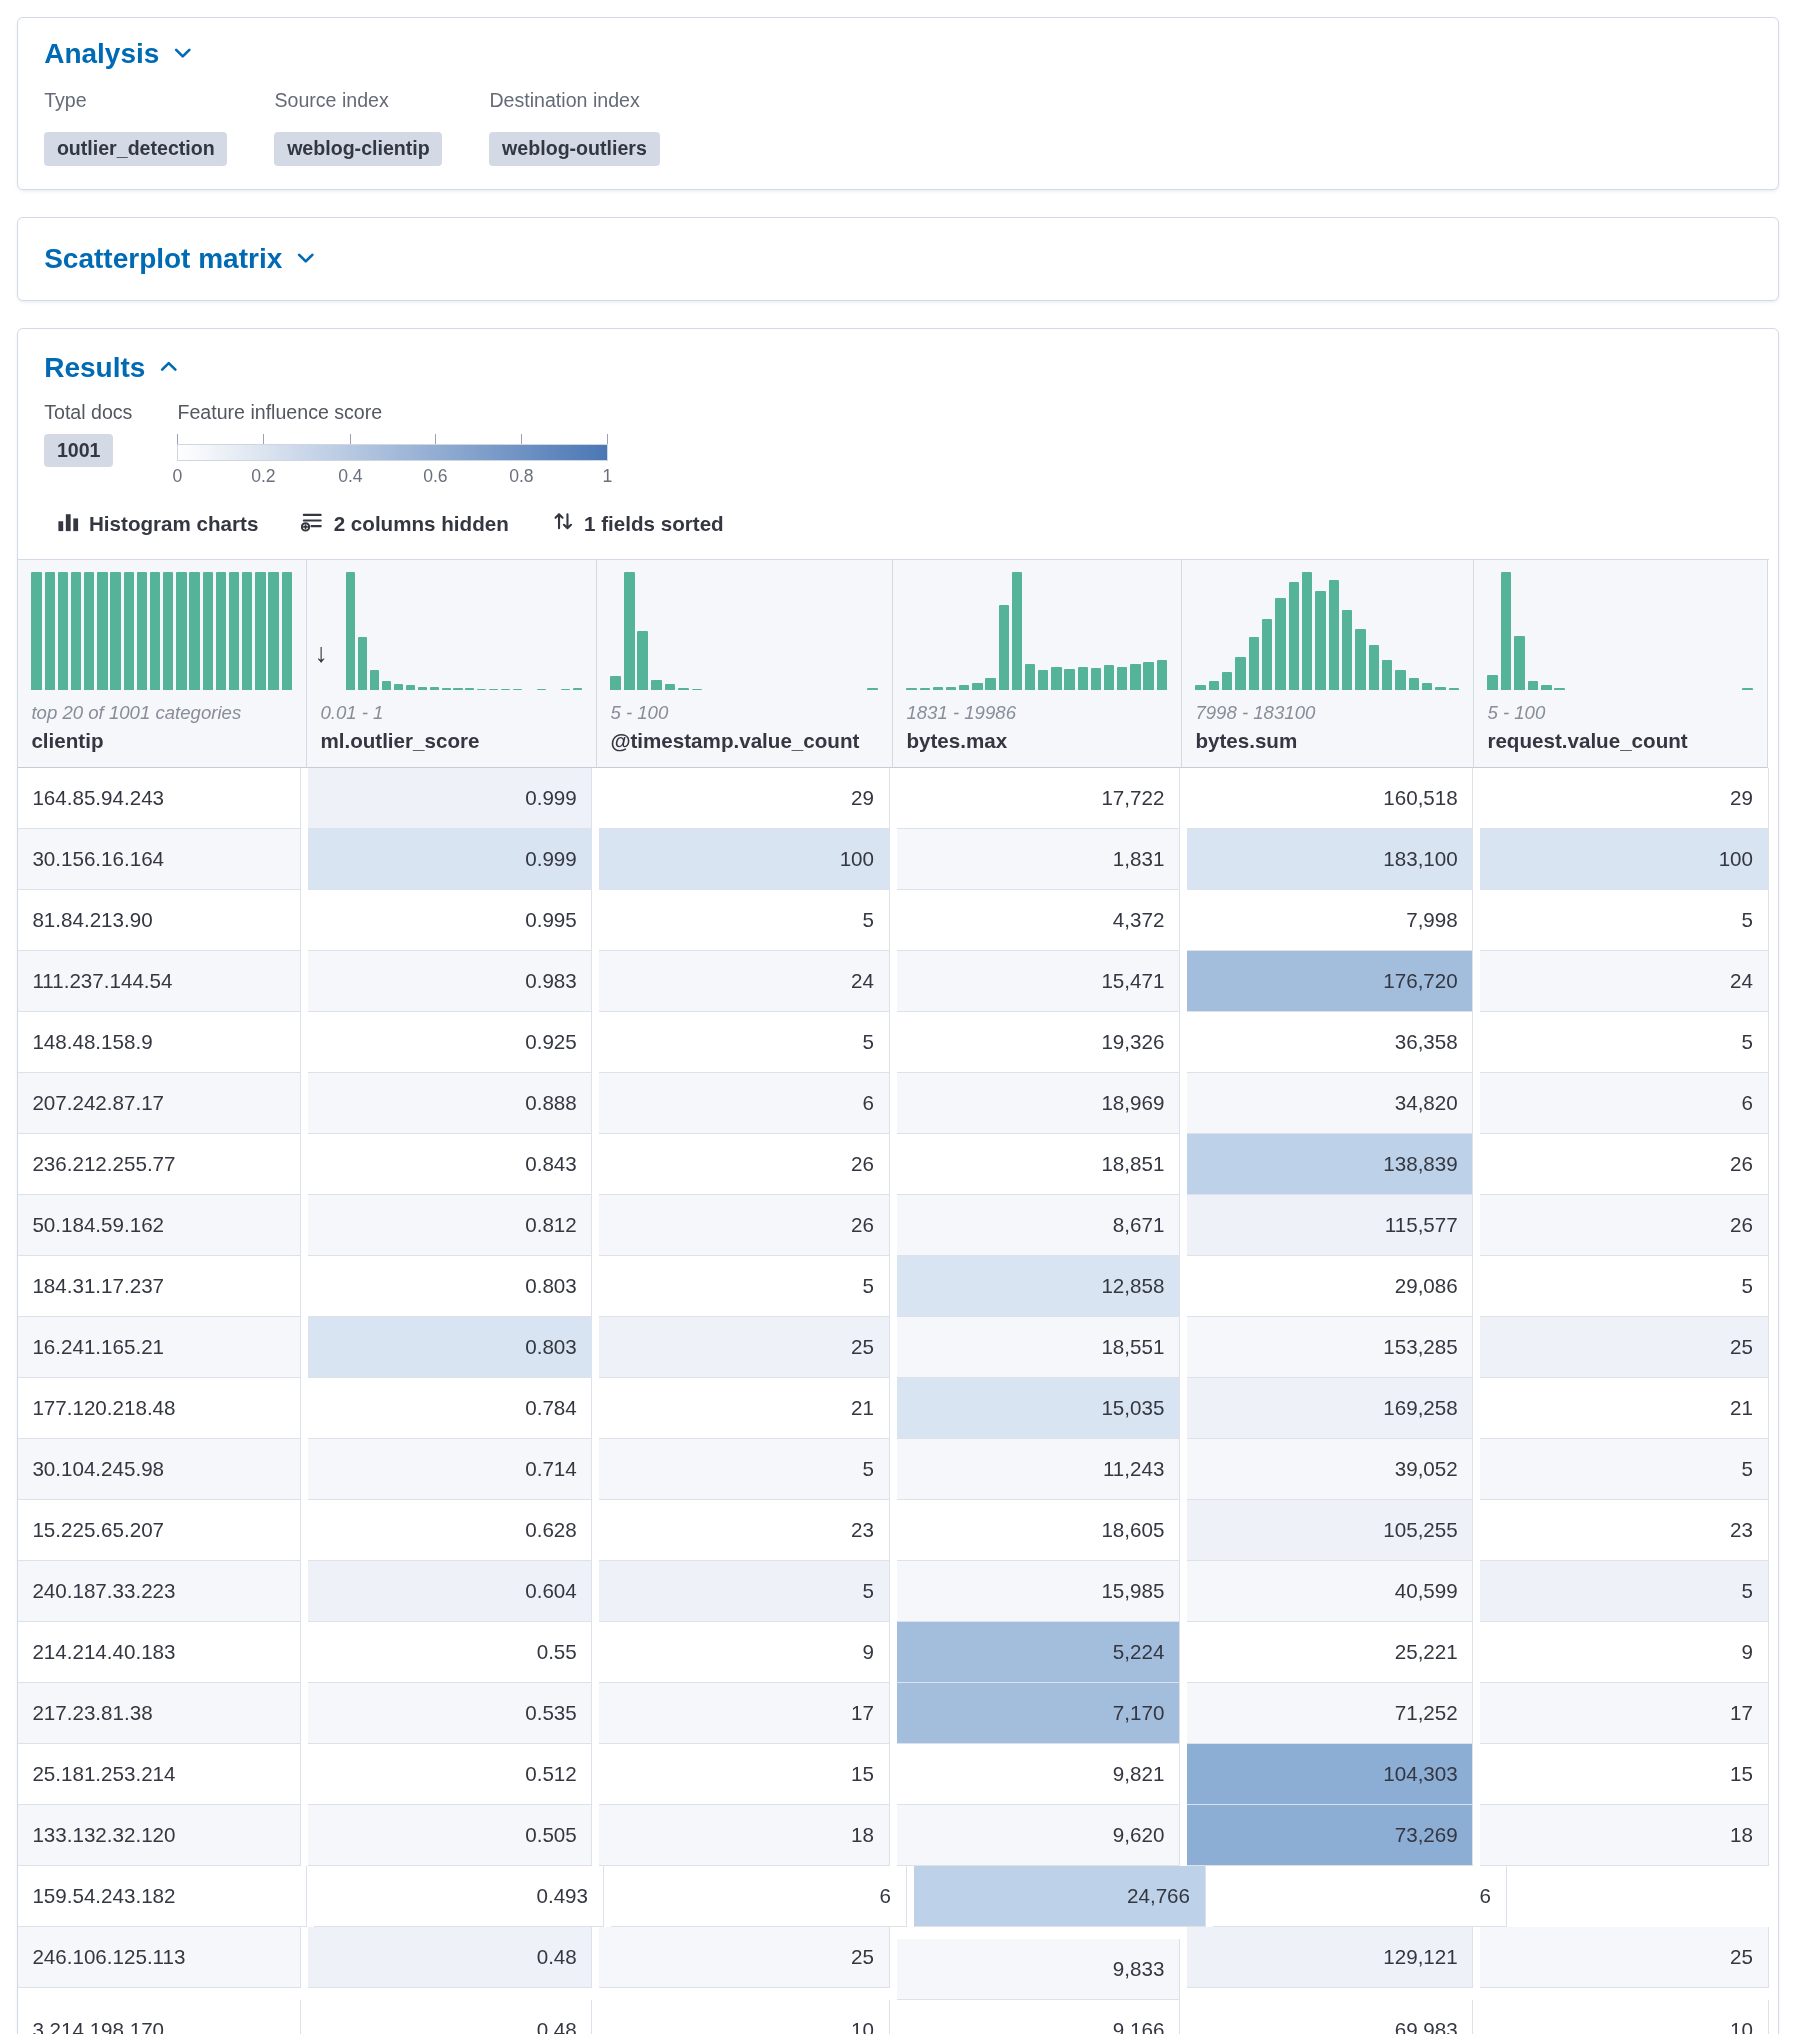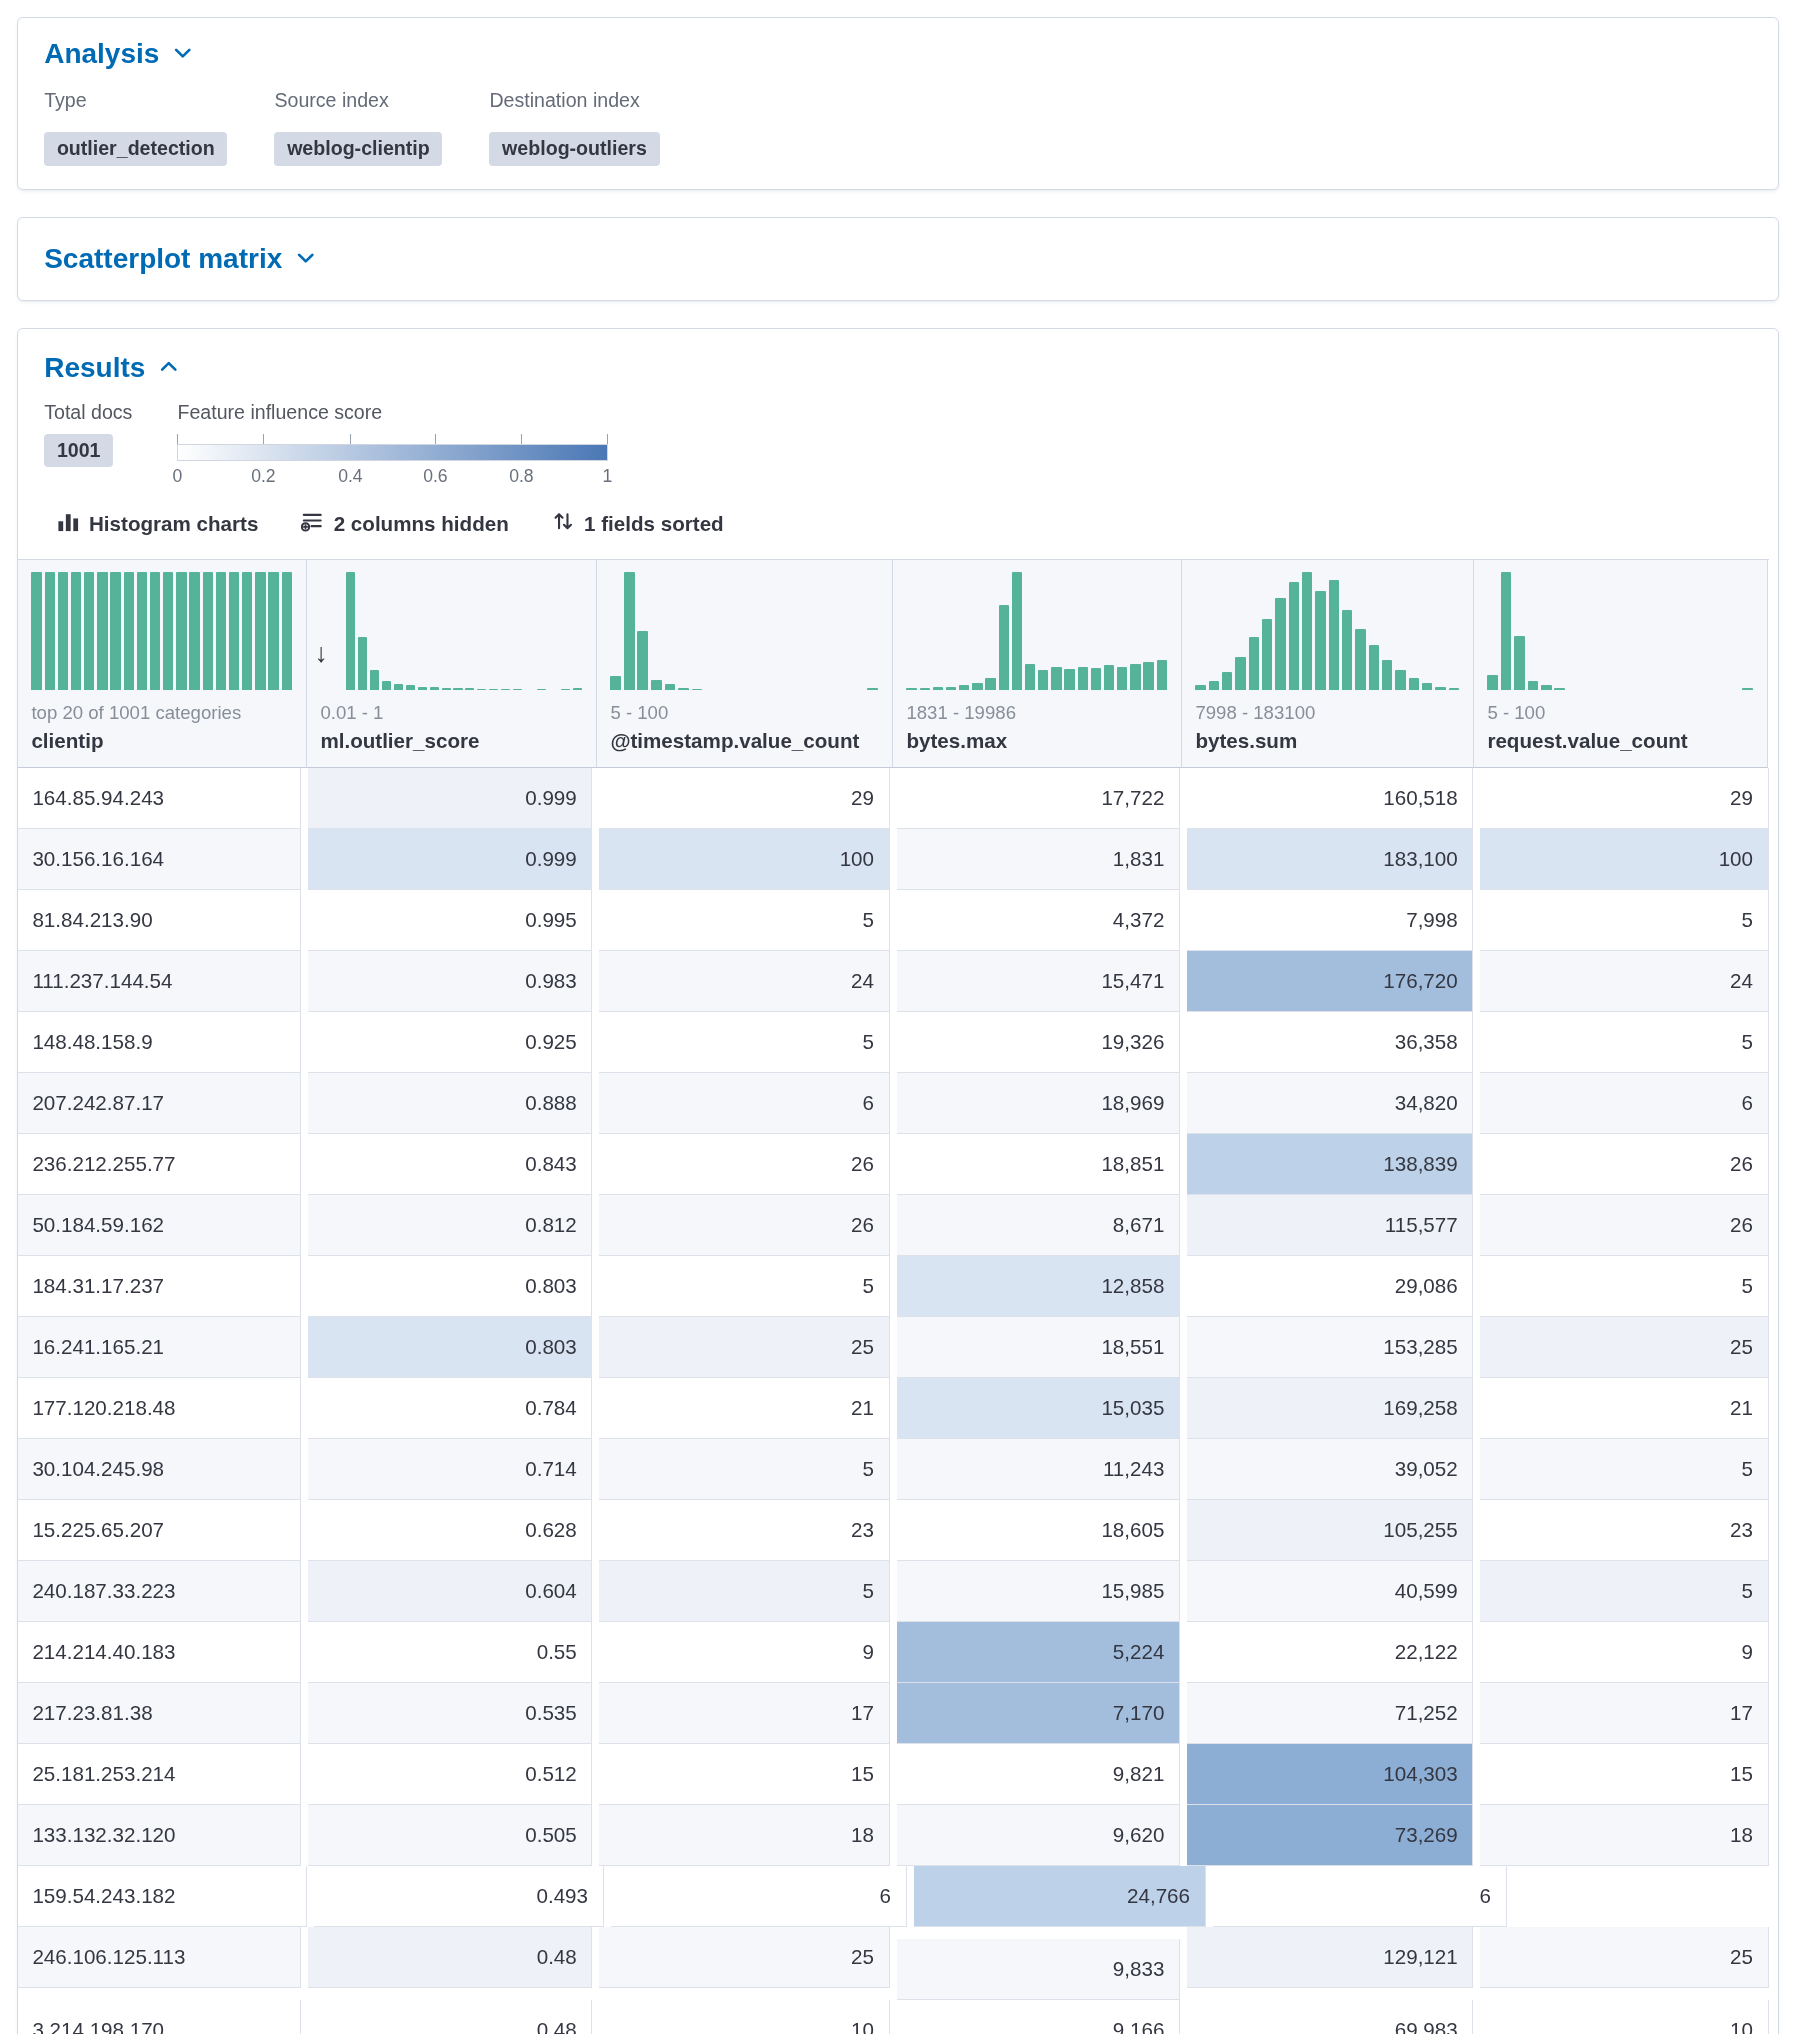--- a/index.html
+++ b/index.html
@@ -64,21 +64,21 @@
     border-right:1px solid #d3dae6; border-bottom:1px solid #c5ccd8;
     padding:11.8px 13.7px 11.8px; cursor:pointer;
   }
   .hist { display:flex; align-items:flex-end; gap:2.9px; height:118px; }
   .hist .bar { flex:1 1 0; border-radius:1px 1px 0 0; }
   .hcell.sorted .hist { padding-left:25.5px; }
   .sort-arrow {
     position:absolute; left:7.8px; top:80px;
     font-size:26.5px; color:#343741; line-height:1;
   }
-  .hlegend { font-size:18.6px; color:#878e99; margin-top:11.8px; height:23.5px;
+  .hlegend { font-style:italic; font-size:18.6px; color:#878e99; margin-top:11.8px; height:23.5px;
              white-space:nowrap; overflow:hidden; }
   .htitle { font-size:20.6px; font-weight:700; color:#343741; margin-top:3.9px; height:25.5px;
             white-space:nowrap; overflow:hidden; }
 
   .grid-row { display:flex;gap:7px; }
   .cell {
     height:61px; line-height:60px; font-size:20.6px; padding:0 14.7px;
     border-right:1px solid #dde2ea; border-bottom:1px solid #dde2ea;
     white-space:nowrap; overflow:hidden; cursor:default;
   }
@@ -463,21 +463,21 @@
           <div class="cell num" style="width: 296px; background: rgb(238, 242, 248);">5</div>
           <div class="cell num" style="width: 289px;">15,985</div>
           <div class="cell num" style="width: 292px;">40,599</div>
           <div class="cell num" style="width: 294px; background: rgb(238, 242, 248);">5</div>
         </div>
         <div class="grid-row">
           <div class="cell" style="width: 289px;">214.214.40.183</div>
           <div class="cell num" style="width: 290px;">0.55</div>
           <div class="cell num" style="width: 296px;">9</div>
           <div class="cell num" style="width: 289px; background: rgb(163, 190, 221);">5,224</div>
-          <div class="cell num" style="width: 292px;">22,122</div>
+          <div class="cell num" style="width: 292px;">25,221</div>
           <div class="cell num" style="width: 294px;">9</div>
         </div>
         <div class="grid-row zebra">
           <div class="cell" style="width: 289px;">217.23.81.38</div>
           <div class="cell num" style="width: 290px;">0.535</div>
           <div class="cell num" style="width: 296px;">17</div>
           <div class="cell num" style="width: 289px; background: rgb(163, 190, 221);">7,170</div>
           <div class="cell num" style="width: 292px;">71,252</div>
           <div class="cell num" style="width: 294px;">17</div>
         </div>

